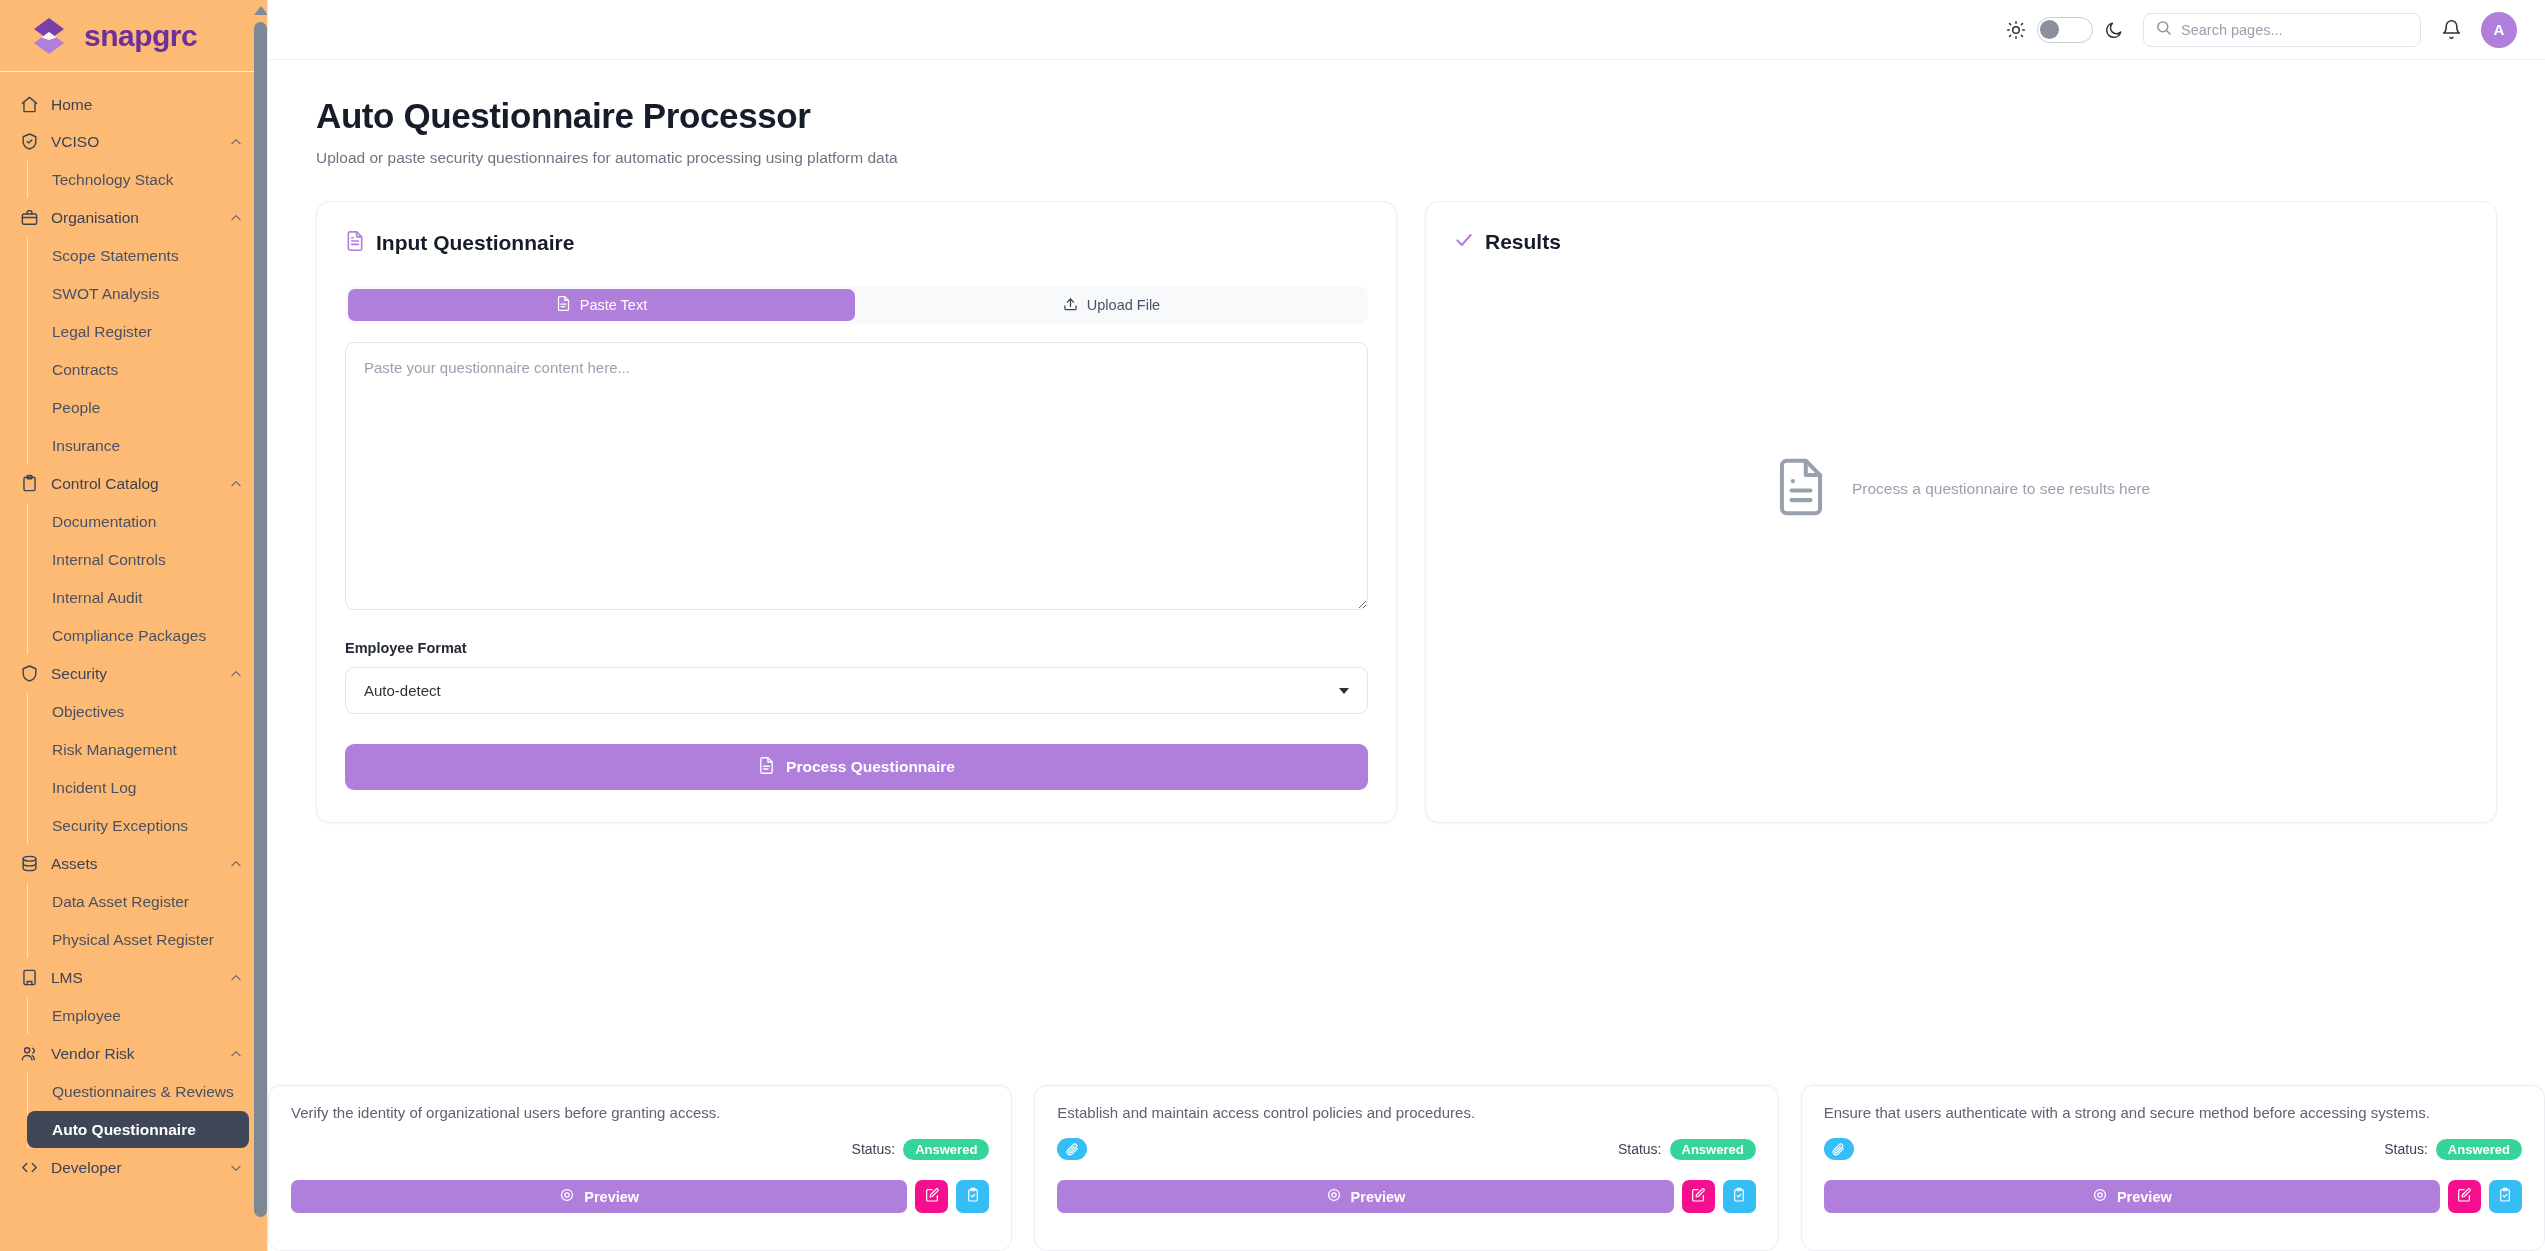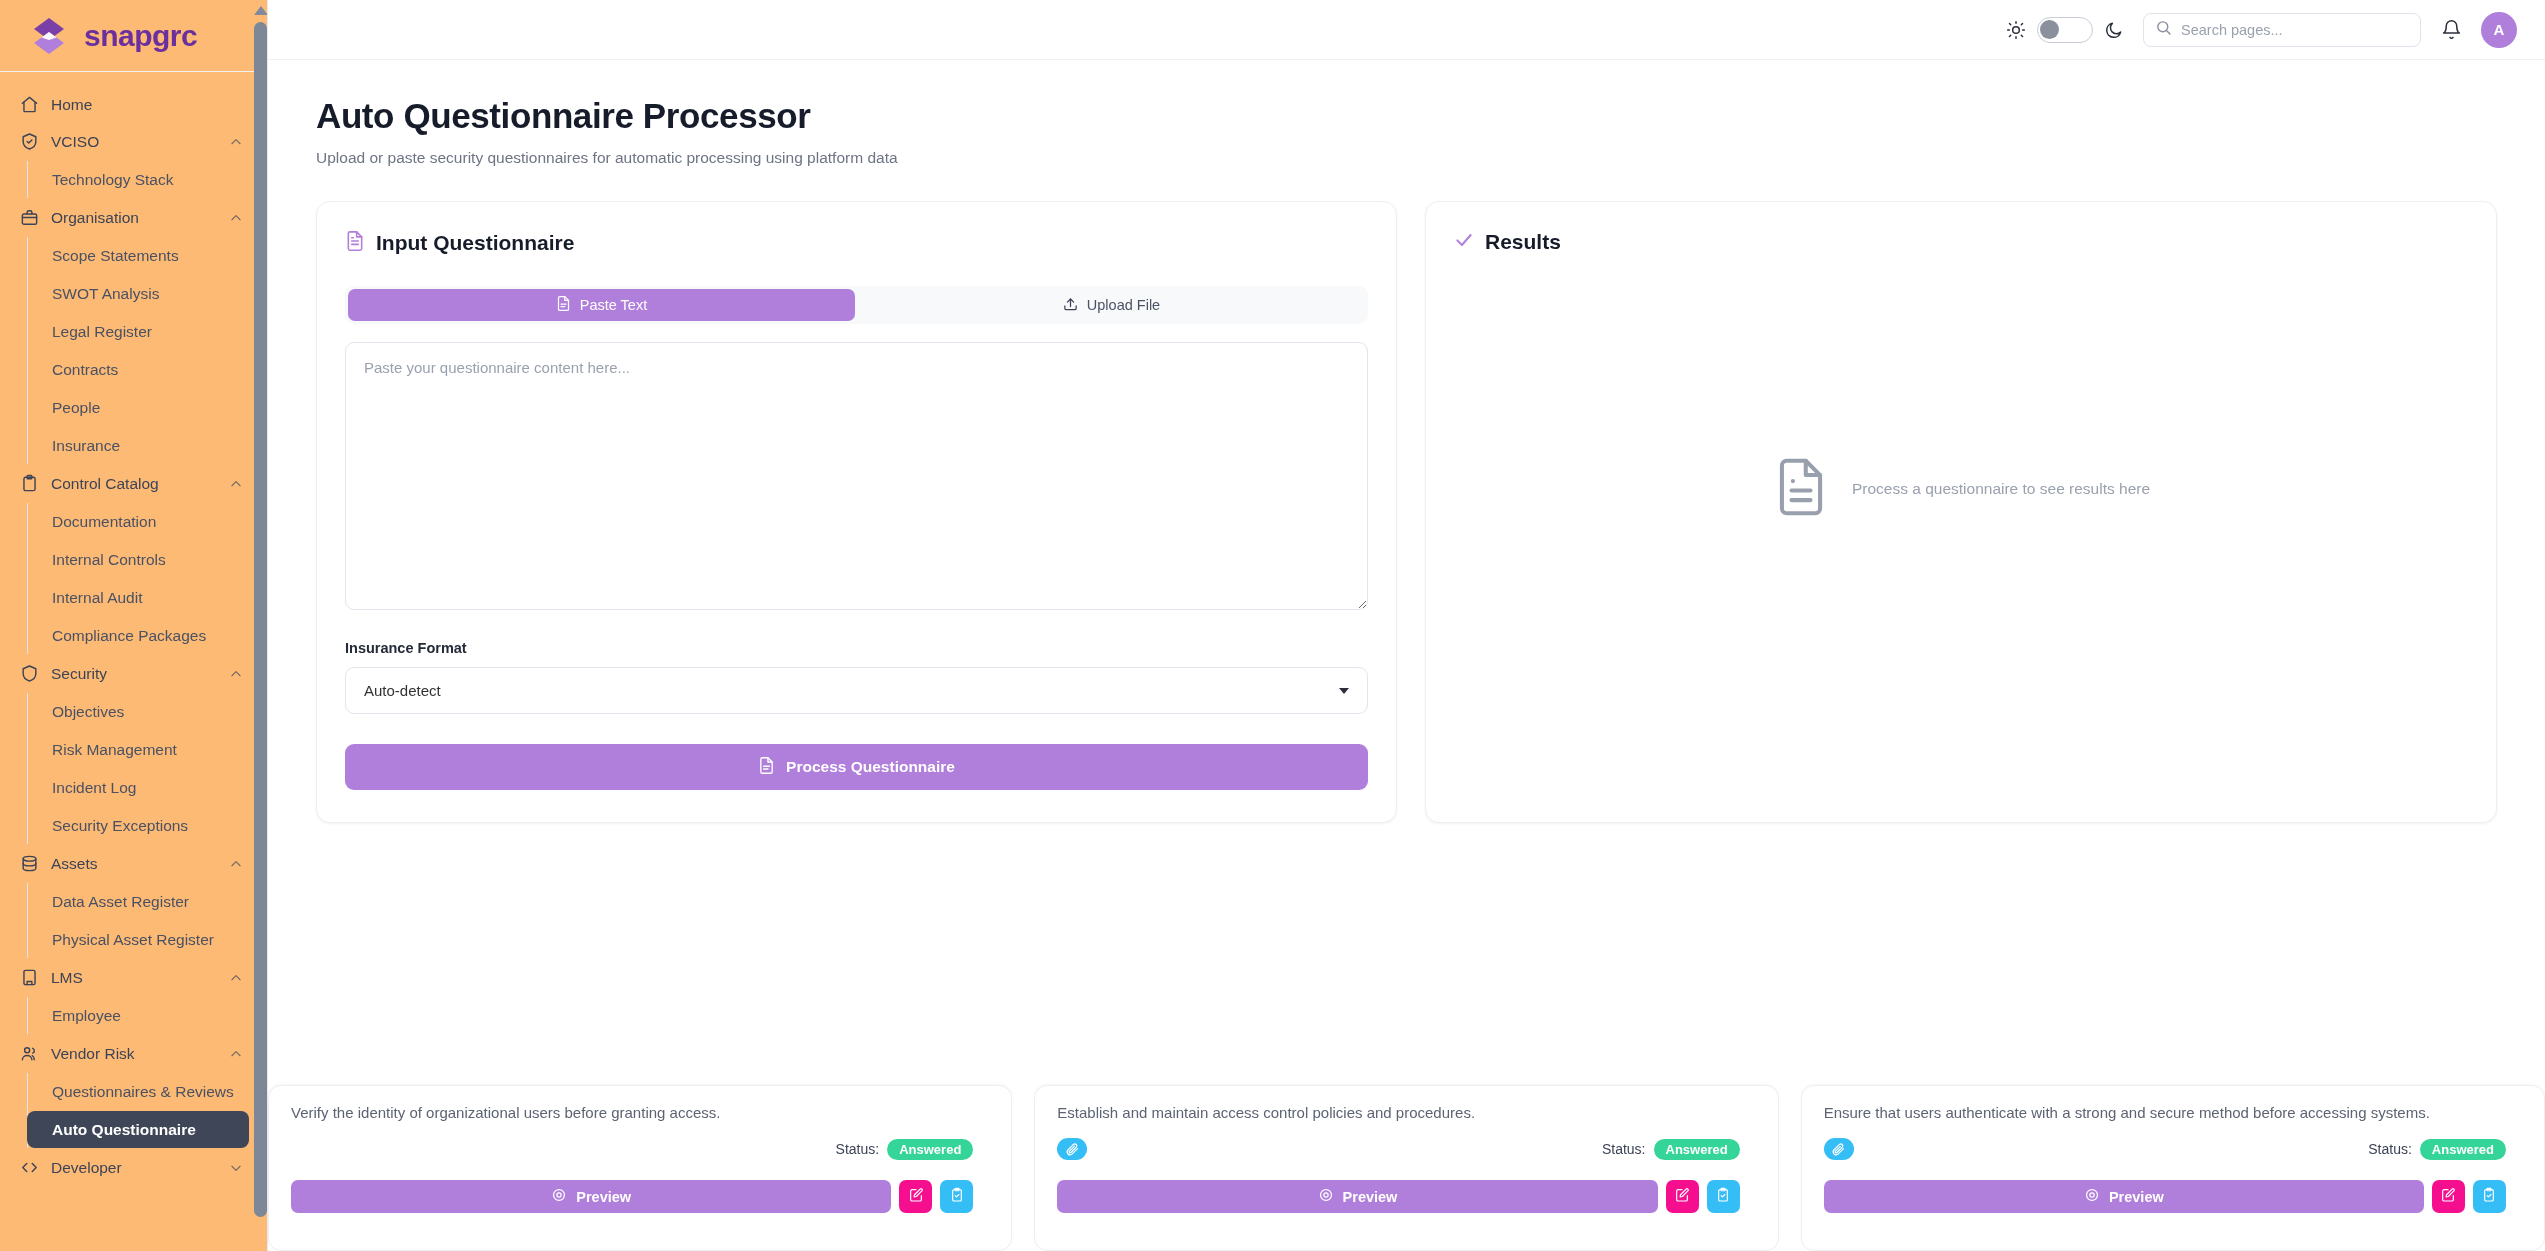--- a/index.html
+++ b/index.html
@@ -180,21 +180,21 @@
     position: absolute; left: 0; right: 0; bottom: 0;
     height: 166px;
     display: flex; gap: 22px;
     padding: 0 0 0 0;
   }
   .qcard {
     flex: 1;
     background: #ffffff;
     border: 1px solid #eceef2;
     border-radius: 13px;
-    padding: 17px 38px 16px 22px;
+    padding: 17px 22px 16px 22px;
     display: flex; flex-direction: column;
     box-shadow: 0 -1px 3px rgba(16,24,40,.03);
   }
   .qcard-text { font-size: 15px; color: #5c6372; line-height: 1.35; }
   .qcard-meta { display: flex; align-items: center; margin-top: 14px; min-height: 24px; }
   .clip-badge {
     width: 30px; height: 22px; border-radius: 11px;
     background: #35bdf6; display: flex; align-items: center; justify-content: center;
   }
   .qcard-status { margin-left: auto; display: flex; align-items: center; gap: 8px; font-size: 14px; color: #3c4356; }
@@ -503,21 +503,21 @@
                 </svg>
               </span>
               <span>Upload File</span>
             </div>
           </div>
 
           <div class="textarea-wrap">
             <textarea class="qta" placeholder="Paste your questionnaire content here..." style=""></textarea>
           </div>
 
-          <div class="field-label">Insurance Format</div>
+          <div class="field-label">Employee Format</div>
 
           <div class="select-wrap">
             <span class="val">Auto-detect</span>
             <span class="caret"></span>
           </div>
 
           <button class="primary-btn">
             <span>
               <svg width="17" height="19" viewBox="0 0 24 26" fill="none" stroke="#ffffff" stroke-width="1.9" stroke-linecap="round" stroke-linejoin="round">
                 <path d="M14 2H6a2 2 0 0 0-2 2v18a2 2 0 0 0 2 2h12a2 2 0 0 0 2-2V8z"></path>

